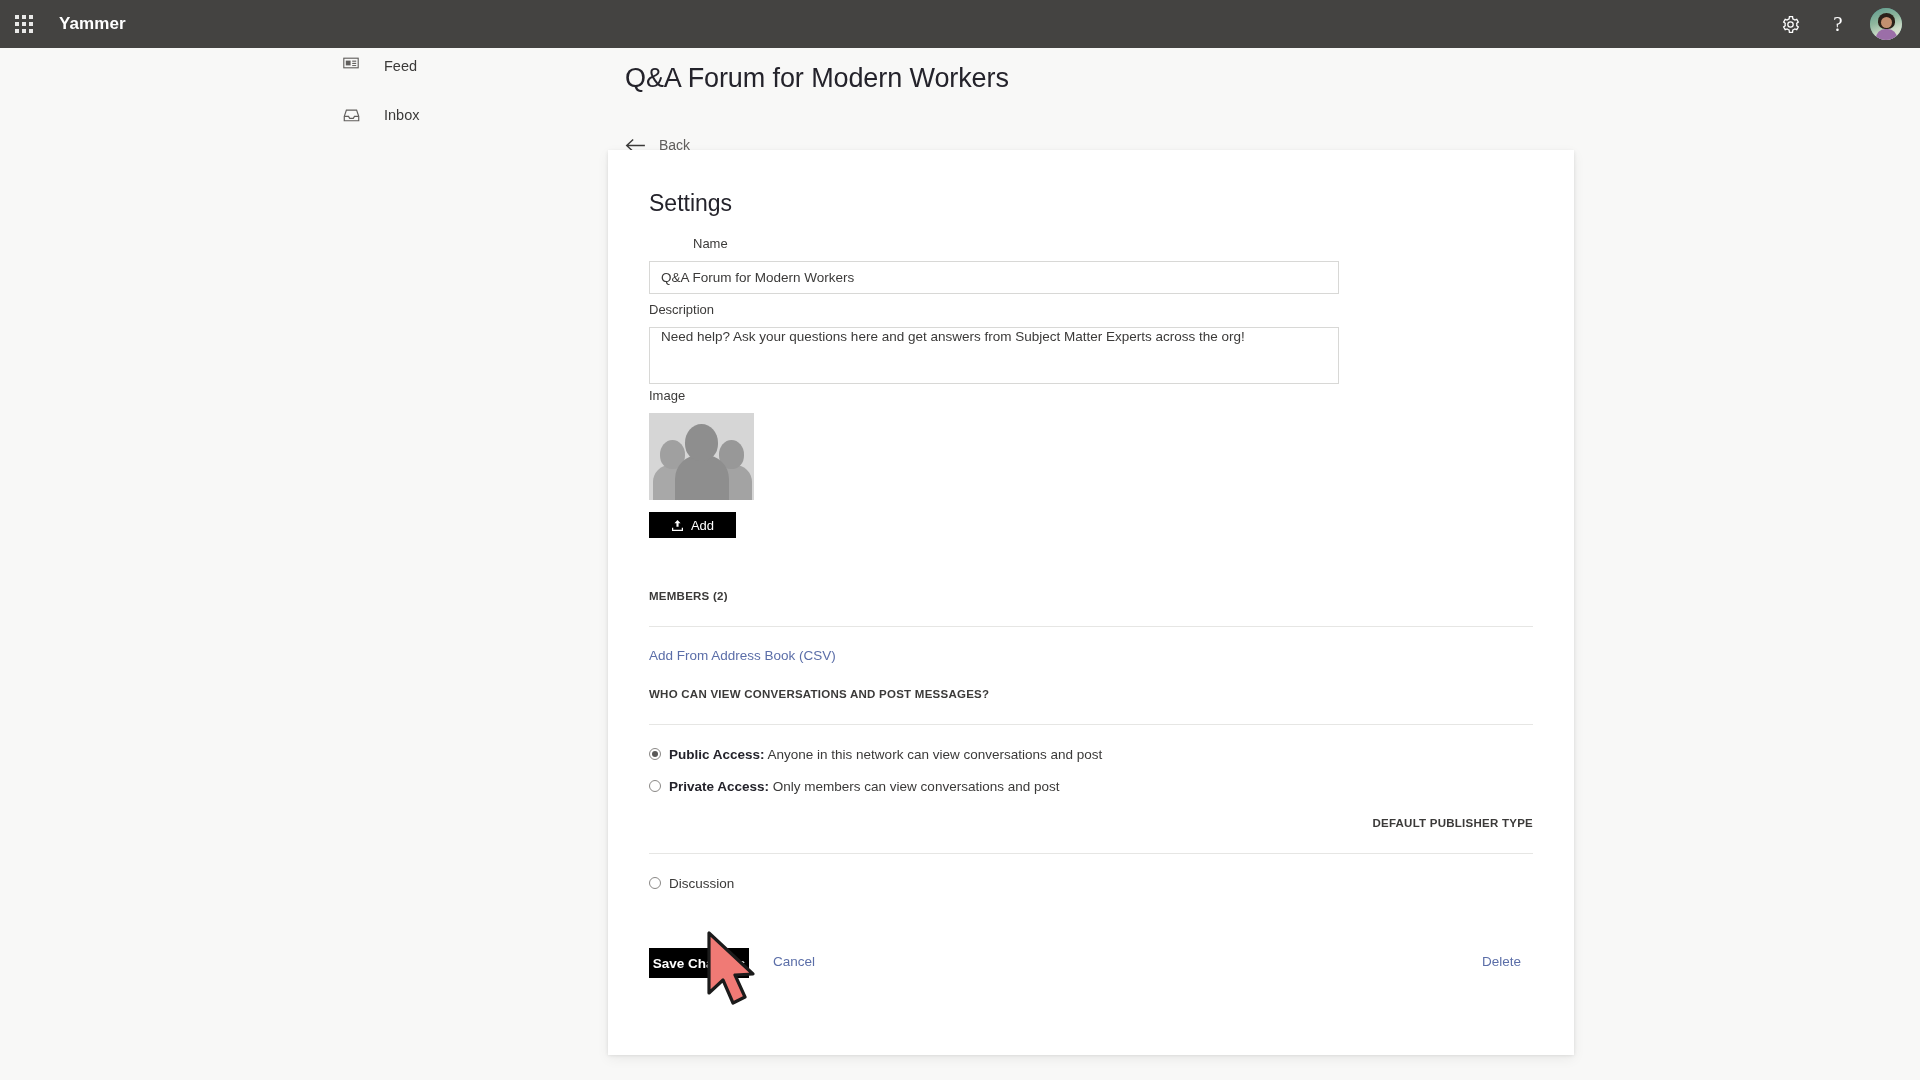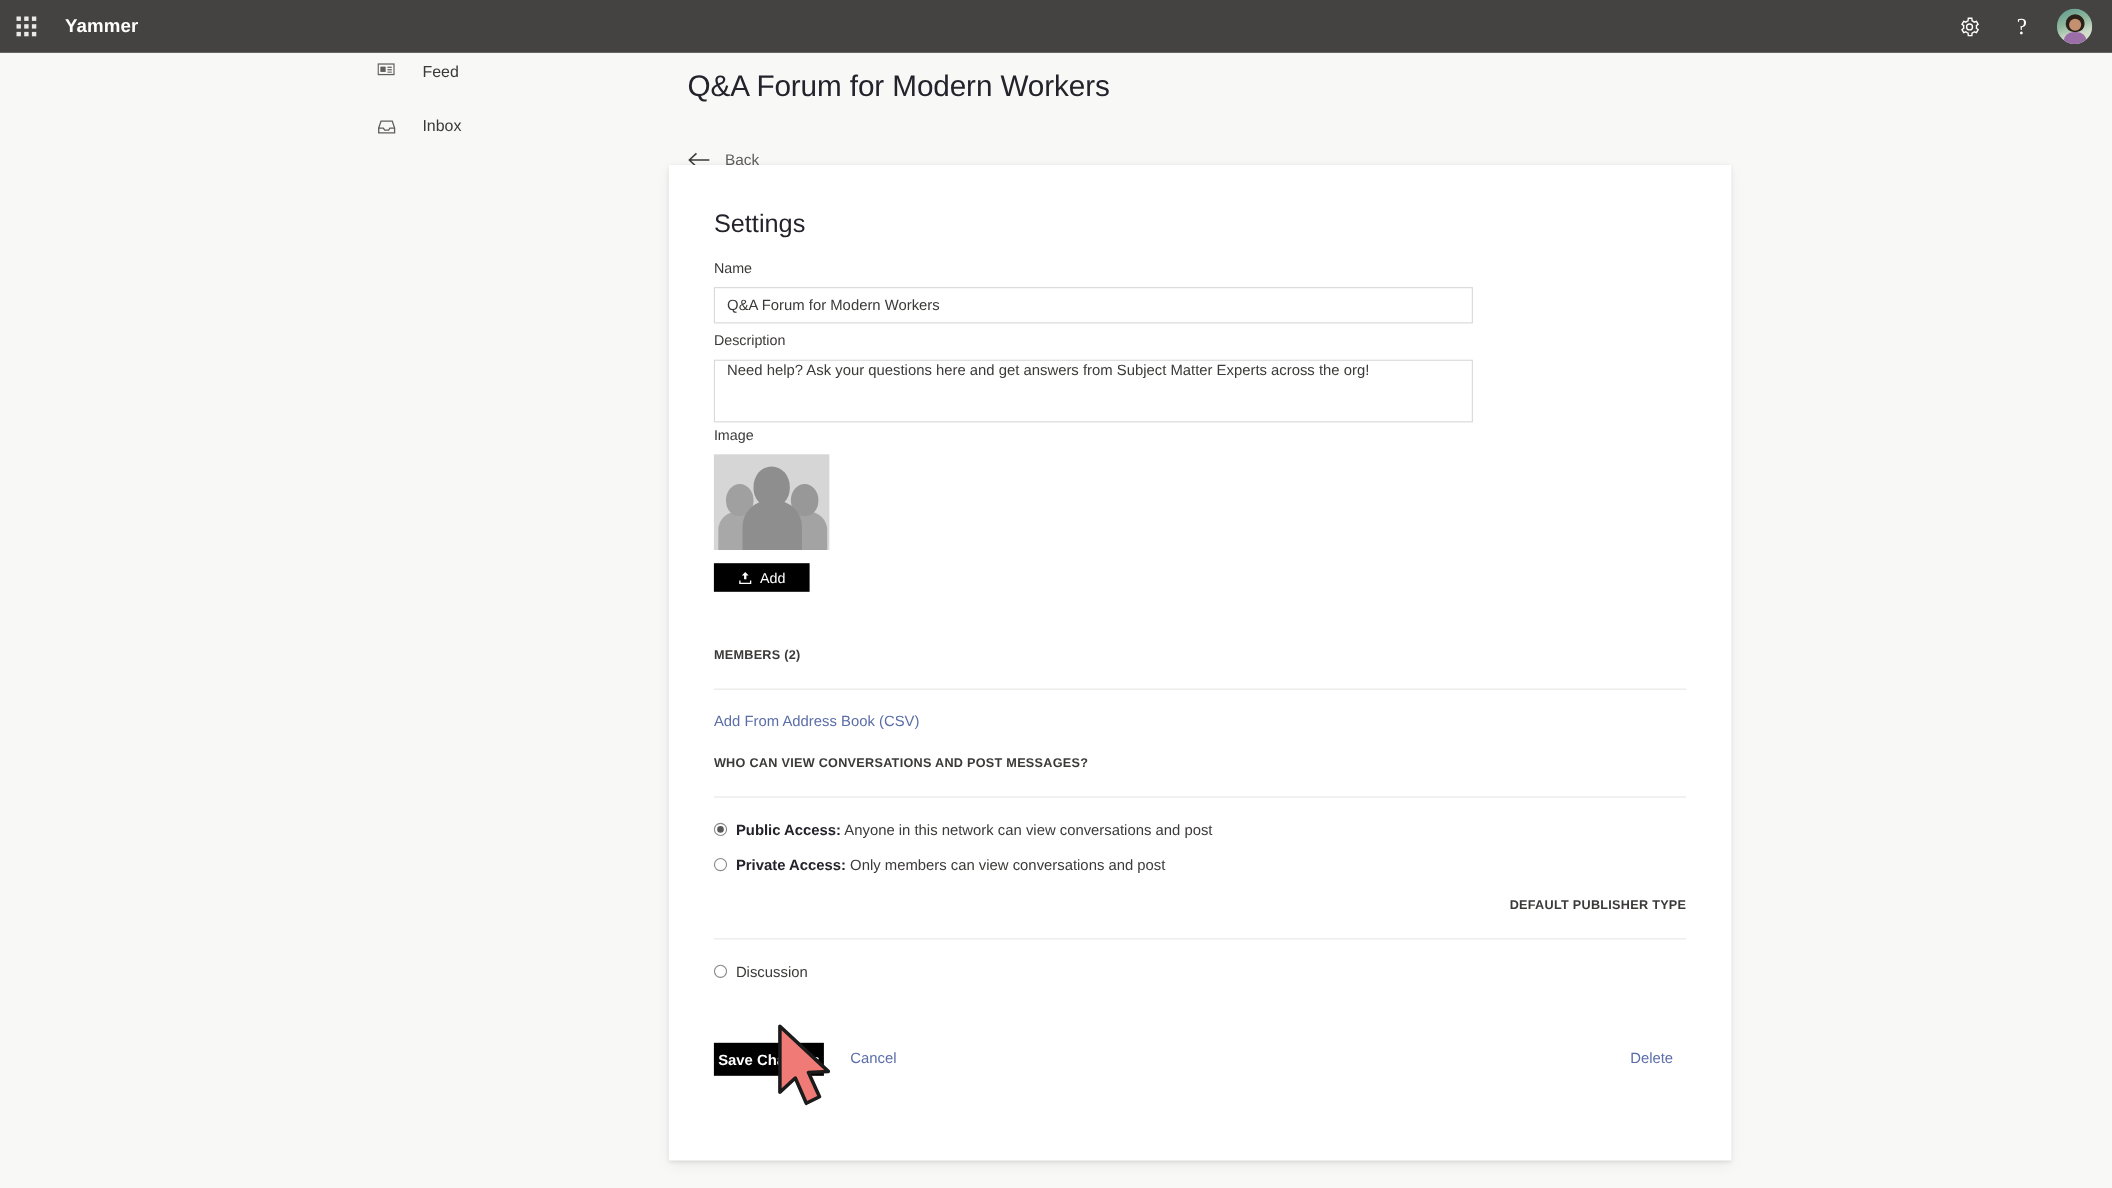--- a/index.html
+++ b/index.html
@@ -164,21 +164,21 @@
     font-size: 13.5px;
     color: #3b3a39;
     padding: 0 11px;
     outline: none;
     resize: none;
     display: block;
     line-height: 1.3;
   }
 
   .grp-name  { position: absolute; left: 41px; top: 86px; }
-  .grp-name .field-label { margin-bottom: 10px; }
+  .grp-name .field-label { margin-bottom: 10px; margin-left: 44px; }
   .grp-desc  { position: absolute; left: 41px; top: 152px; }
   .grp-desc .field-label { margin-bottom: 10px; }
   .grp-image { position: absolute; left: 41px; top: 238px; }
   .grp-image .field-label { margin-bottom: 10px; }
 
   
   .thumb {
     width: 105px; height: 87px;
     background: #d6d6d6;
     position: relative;

